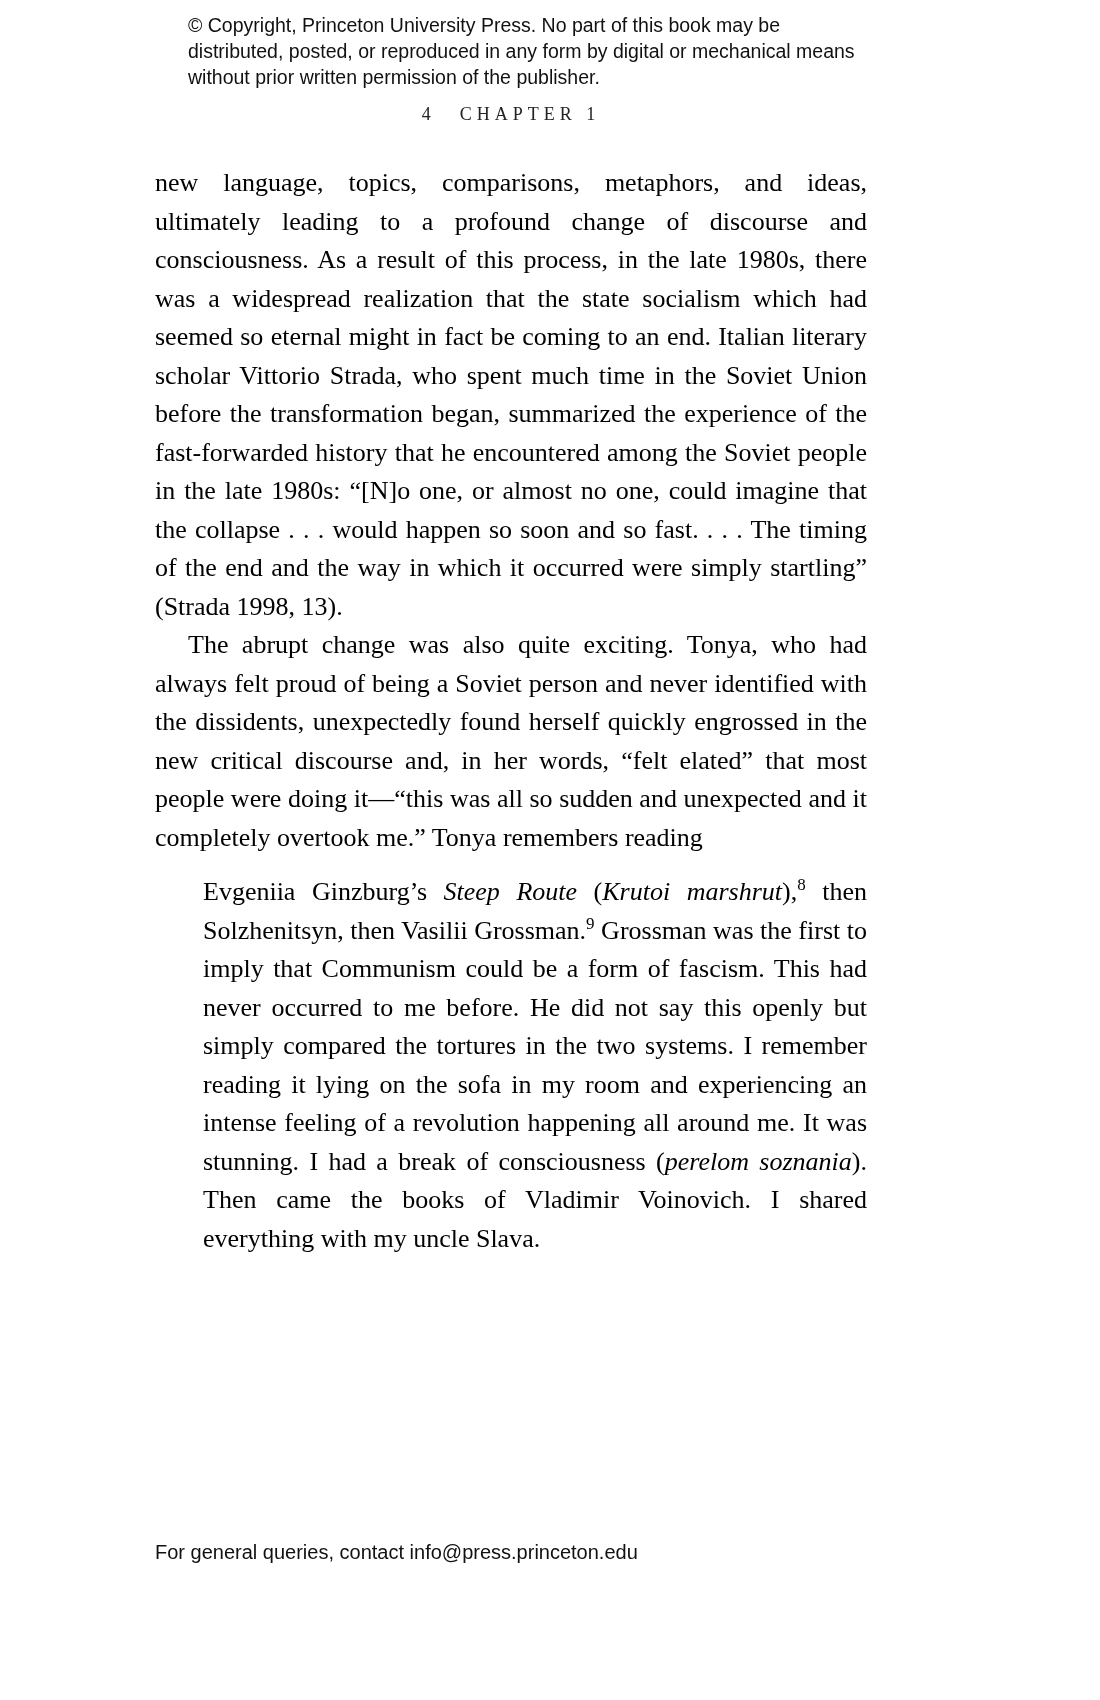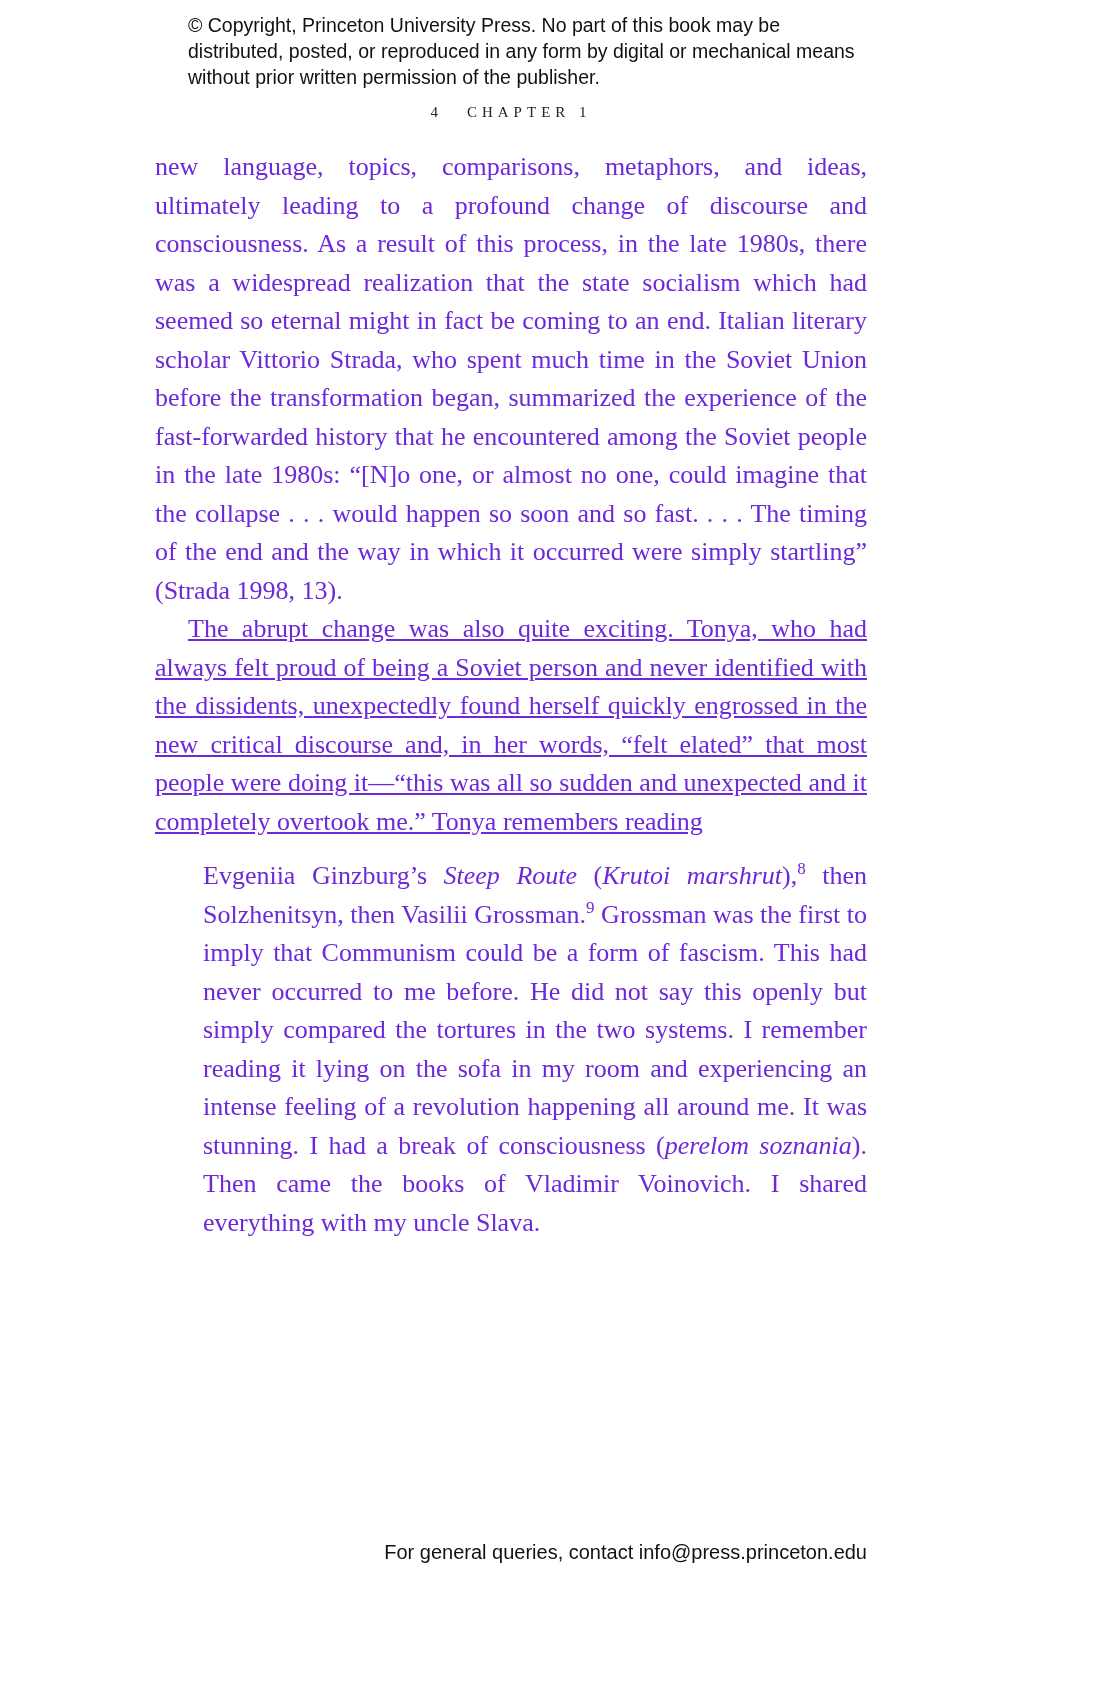--- a/index.html
+++ b/index.html
@@ -27,63 +27,62 @@
     line-height: 26px;
     color: #111111;
     text-align: left;
   }
   .running-head {
     position: absolute;
     top: 104px;
     left: 155px;
     width: 712px;
     text-align: center;
-    font-size: 15px;
+    font-size: 18px;
     color: #222222;
   }
   .running-head .pagenum {
     margin-right: 28px;
     letter-spacing: 1px;
   }
   .running-head .chapter {
     letter-spacing: 5px;
   }
   .body-text {
     position: absolute;
-    top: 148px;
+    top: 164px;
     left: 155px;
     width: 712px;
     font-size: 26px;
     line-height: 38.5px;
     text-align: justify;
-    color: #6d28d9;
+    color: #000000;
   }
   .body-text p {
     margin: 0;
     padding: 0;
   }
   .body-text p.indent {
     text-indent: 33px;
-    text-decoration: underline;
   }
   blockquote {
     margin: 16px 0 16px 48px;
     padding: 0;
     text-align: justify;
   }
   blockquote sup {
     font-size: 17px;
     line-height: 0;
   }
   .footer {
     position: absolute;
     top: 1541px;
     left: 155px;
     width: 712px;
-    text-align: right;
+    text-align: left;
     font-family: "Liberation Sans", sans-serif;
     font-size: 20px;
     color: #111111;
   }
 </style>
 </head>
 <body>
 
 <div class="page">
 

